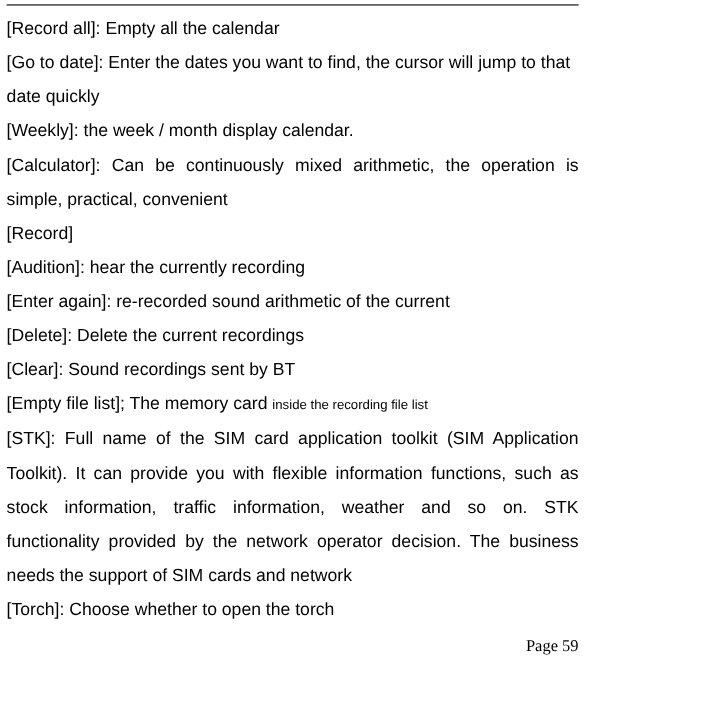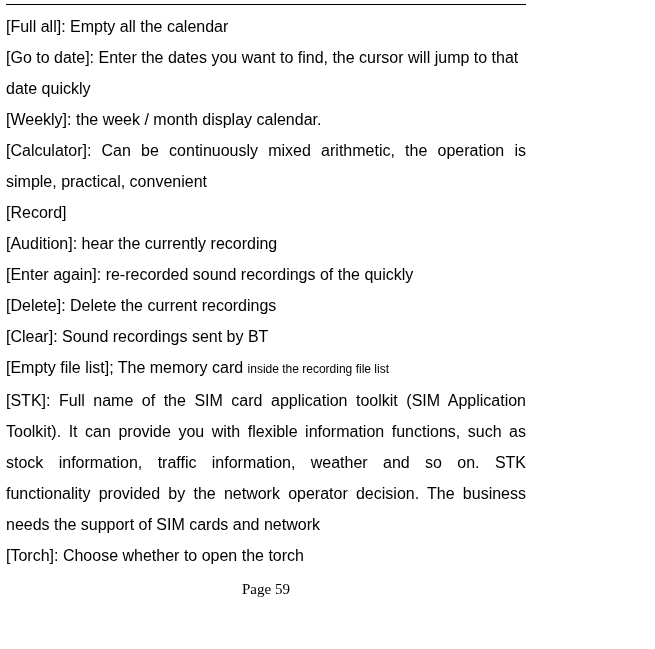--- a/index.html
+++ b/index.html
@@ -35,34 +35,34 @@
     }
     .justify {
       text-align: justify;
       text-justify: inter-word;
     }
     .inner {
       font-family: Liberation Sans, sans-serif;
       font-size: 12px;
     }
     .pagenum {
-      text-align: center;
+      text-align: right;
       font-size: 15px;
       margin-top: 10px;
       font-family: "Times New Roman", Times, serif;
     }
   </style>
 </head>
 <body>
 
 <div class="page">
   <div class="rule"></div>
 
   <p class="line">
-    <span class="plain">[Full all]</span><span class="plain">: Empty all the calendar</span>
+    <span class="plain">[Record all]</span><span class="plain">: Empty all the calendar</span>
   </p>
 
   <p class="line">
     <span class="plain">[Go to date]</span><span class="plain">: Enter the dates you want to find, the cursor will jump to that date quickly</span>
   </p>
 
   <p class="line">
     <span class="plain">[Weekly]</span><span class="plain">: the week / month display calendar.</span>
   </p>
 
@@ -72,21 +72,21 @@
 
   <p class="line">
     <span class="bold">[Record]</span>
   </p>
 
   <p class="line">
     <span class="plain">[Audition]</span><span class="plain">: hear the currently recording</span>
   </p>
 
   <p class="line">
-    <span class="plain">[Enter again]</span><span class="plain">: re-recorded sound recordings of the quickly</span>
+    <span class="plain">[Enter again]</span><span class="plain">: re-recorded sound arithmetic of the current</span>
   </p>
 
   <p class="line">
     <span class="plain">[Delete]</span><span class="plain">: Delete the current recordings</span>
   </p>
 
   <p class="line">
     <span class="plain">[Clear]</span><span class="plain">: Sound recordings sent by BT</span>
   </p>
 

